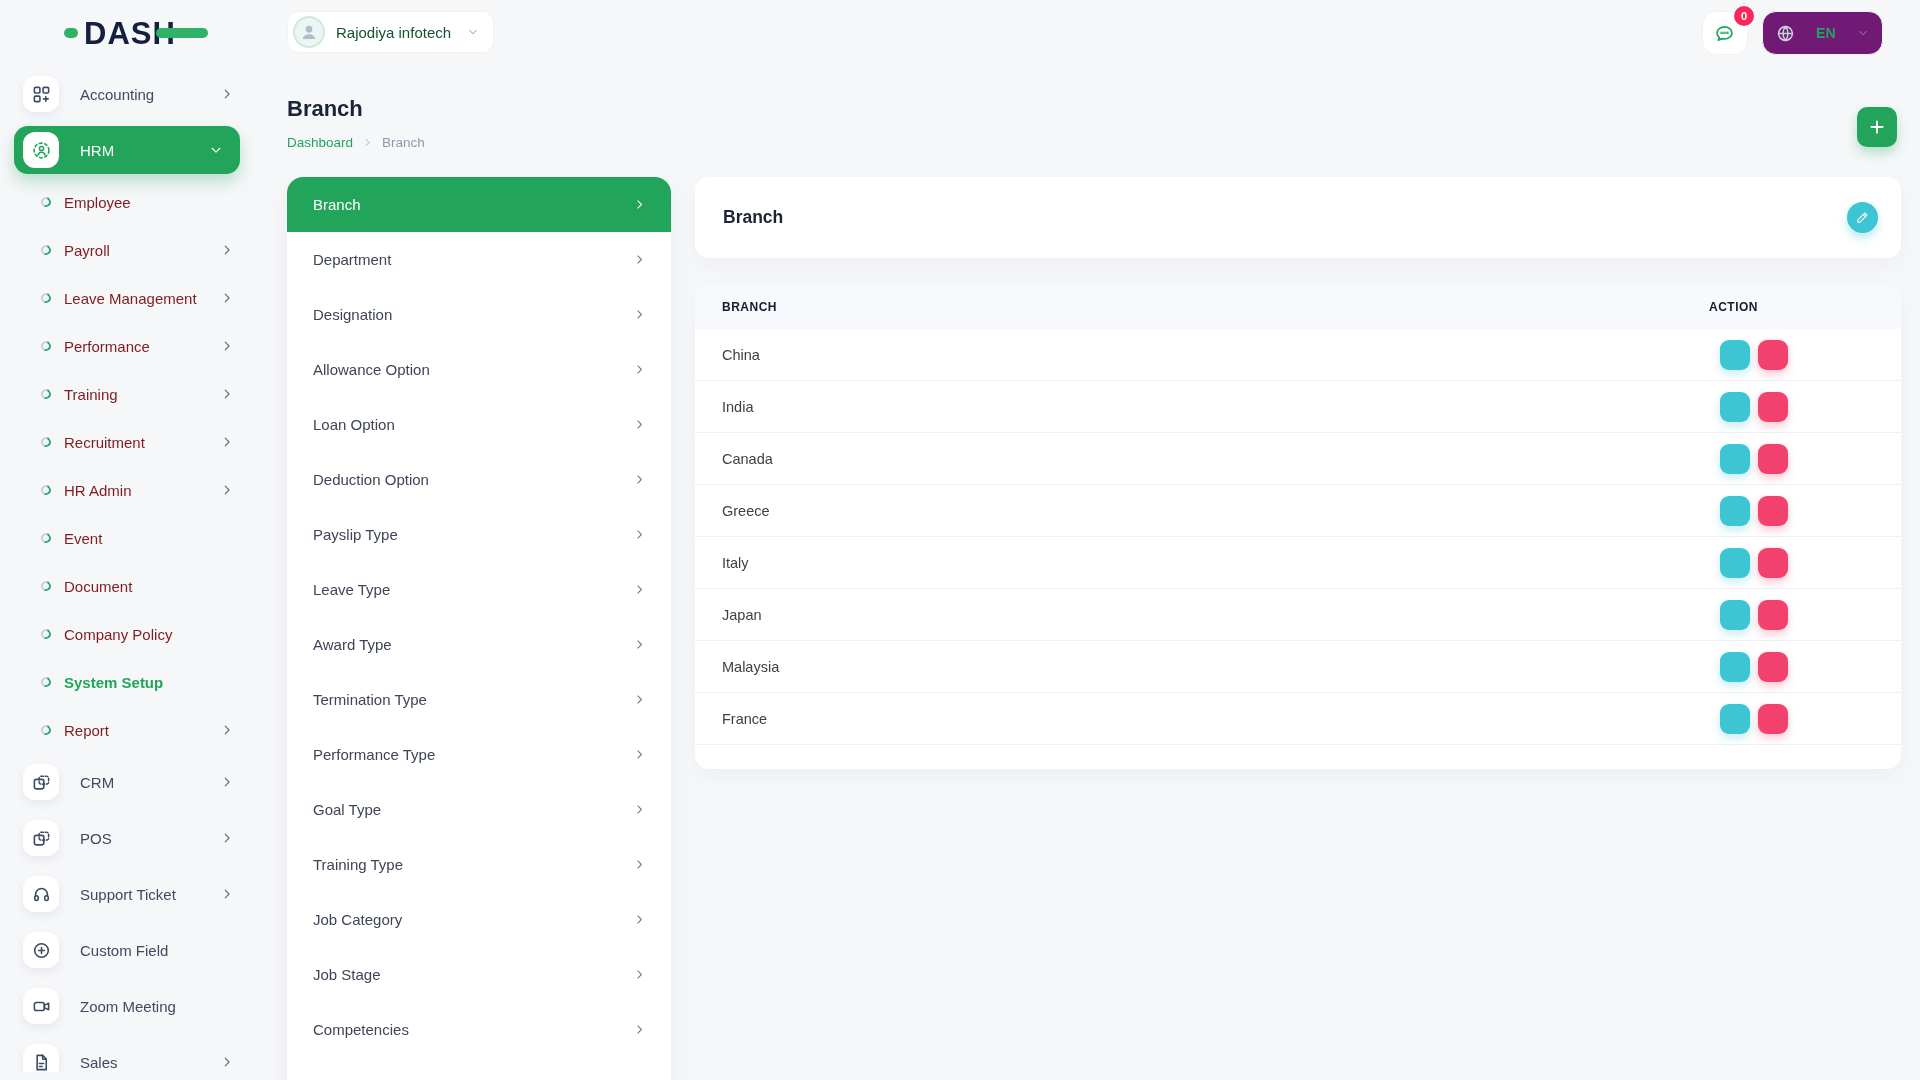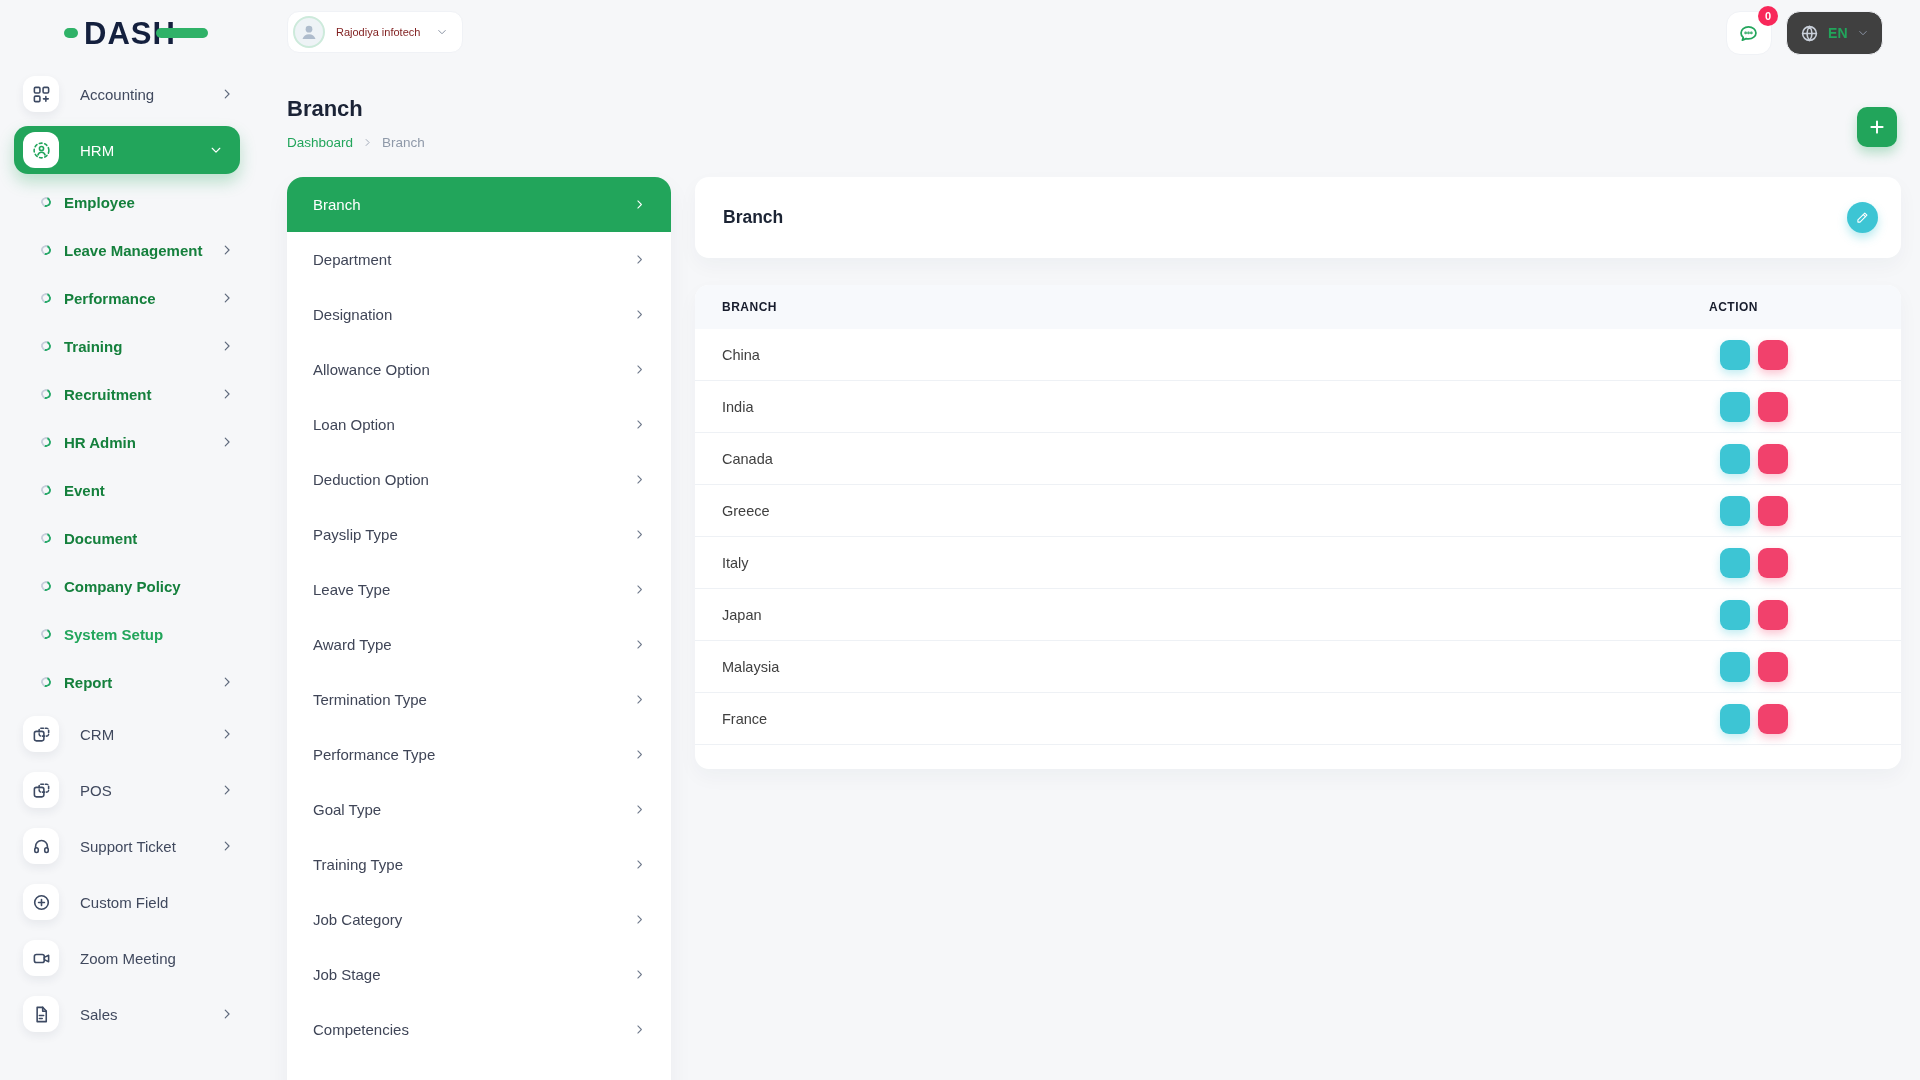--- a/index.html
+++ b/index.html
@@ -15,53 +15,53 @@
   .logo{position:absolute;left:64px;top:15px;display:flex;align-items:center;height:36px}
   .logo-dot{width:14px;height:10px;border-radius:5px;background:#2fb268;margin-right:6px}
   .logo-text{font-size:31px;font-weight:900;color:#14203e;letter-spacing:1px;line-height:1}
   .logo-bar{width:52px;height:10px;border-radius:5px;background:#2fb268;margin-left:-20px}
 
   .company-pill{position:absolute;left:287px;top:11px;height:42px;display:flex;align-items:center;
     background:#fff;border:1px solid #f0f2f6;border-radius:12px;padding:0 14px 0 5px}
   .avatar{width:32px;height:32px;border-radius:50%;background:#eef3f6;border:2px solid #cdeadb;
     display:flex;align-items:center;justify-content:center;color:#aebccc;overflow:hidden}
   .avatar svg{width:20px;height:20px}
-  .company-name{font-size:11px;color:#7f1d1d;margin:0 16px 0 11px}
+  .company-name{font-size:15px;color:#14532d;margin:0 16px 0 11px}
   .caret{color:#8a93a3}
   .caret svg{width:12px;height:12px}
 
   .hdr-right{position:absolute;right:37px;top:11px;display:flex;gap:14px;align-items:center}
   .msg-btn{width:46px;height:44px;background:#fff;border:1px solid #f0f2f6;border-radius:14px;
     position:relative;display:flex;align-items:center;justify-content:center;color:#22a55b}
   .msg-btn svg{width:21px;height:21px}
   .badge{position:absolute;top:-6px;right:-7px;min-width:20px;height:20px;padding:0 5px;border-radius:10px;
     background:#f8285a;color:#fff;font-size:11px;font-weight:700;display:flex;align-items:center;justify-content:center}
-  .lang-pill{height:44px;background:#404040;border:1px solid #f0f2f6;border-radius:14px;
-    display:flex;align-items:center;gap:9px;padding:0 13px}
+  .lang-pill{height:44px;background:#701a75;border:1px solid #f0f2f6;border-radius:14px;
+    display:flex;align-items:center;gap:21px;padding:0 13px}
   .globe{color:#c9cfd9}.globe svg{width:19px;height:19px}
   .lang-code{font-size:14px;font-weight:700;color:#22a55b;letter-spacing:.3px}
 
   
   .sidebar{position:absolute;left:0;top:58px;width:260px;bottom:8px;padding-top:8px;overflow:hidden}
   .side-row{display:flex;align-items:center;height:56px;padding:0 26px 0 23px}
   .icon-box{width:36px;height:36px;border-radius:12px;background:#fff;flex:0 0 36px;
     box-shadow:0 4px 10px rgba(24,40,70,.07);display:flex;align-items:center;justify-content:center;color:#3d4a63}
   .icon-box svg{width:19px;height:19px}
   .side-label{margin-left:21px;font-size:15px;font-weight:500;color:#40495e;white-space:nowrap}
   .chev{margin-left:auto;color:#5f6a7d;display:flex}
   .chev svg{width:14px;height:14px}
   .side-row.main.active{background:#22a55b;height:48px;margin:4px 20px 4px 14px;border-radius:14px;
     padding:0 17px 0 9px;box-shadow:0 8px 16px rgba(34,165,91,.28)}
   .side-row.main.active .icon-box{box-shadow:none;color:#22a55b}
   .side-row.main.active .side-label{color:#fff;font-weight:400}
   .side-row.main.active .chev{color:#fff}
   .side-row.sub{height:48px;padding-left:41px}
   .bullet{width:10px;height:10px;border-radius:50%;border:2px solid #c7cedb;flex:0 0 10px;
     border-bottom-color:#28a96a;border-right-color:#28a96a;transform:rotate(-25deg)}
-  .side-row.sub .side-label{margin-left:13px;font-weight:700;color:#15803d}
+  .side-row.sub .side-label{margin-left:13px;font-weight:400;color:#7f1d1d}
   .side-row.sub.active .side-label{color:#22a55b;font-weight:700}
 
   
   .page-title{position:absolute;left:287px;top:96px;font-size:22px;font-weight:700;color:#1b2336}
   .breadcrumb{position:absolute;left:287px;top:135px;display:flex;align-items:center;gap:9px;font-size:13.5px}
   .breadcrumb a{color:#22a55b;text-decoration:none}
   .crumb-sep{color:#9aa3b2;display:flex}
   .crumb-sep svg{width:11px;height:11px}
   .crumb-current{color:#8f99a9}
   .add-btn{position:absolute;left:1857px;top:107px;width:40px;height:40px;border-radius:10px;background:#22a55b;
@@ -180,20 +180,29 @@
     <span class="chev">
         <svg viewBox="0 0 24 24" fill="none" stroke="currentColor" stroke-width="2" stroke-linecap="round" stroke-linejoin="round">
           <polyline points="5.5 9 12 15.5 18.5 9"></polyline>
         </svg>
       </span>
   </div>
     <div class="side-row sub">
     <span class="bullet"></span>
     <span class="side-label">Employee</span>
 
+  </div>
+    <div class="side-row sub">
+    <span class="bullet"></span>
+    <span class="side-label">Payroll</span>
+    <span class="chev">
+        <svg viewBox="0 0 24 24" fill="none" stroke="currentColor" stroke-width="2" stroke-linecap="round" stroke-linejoin="round">
+          <polyline points="9 5.5 15.5 12 9 18.5"></polyline>
+        </svg>
+      </span>
   </div>
     <div class="side-row sub">
     <span class="bullet"></span>
     <span class="side-label">Leave Management</span>
     <span class="chev">
         <svg viewBox="0 0 24 24" fill="none" stroke="currentColor" stroke-width="2" stroke-linecap="round" stroke-linejoin="round">
           <polyline points="9 5.5 15.5 12 9 18.5"></polyline>
         </svg>
       </span>
   </div>

